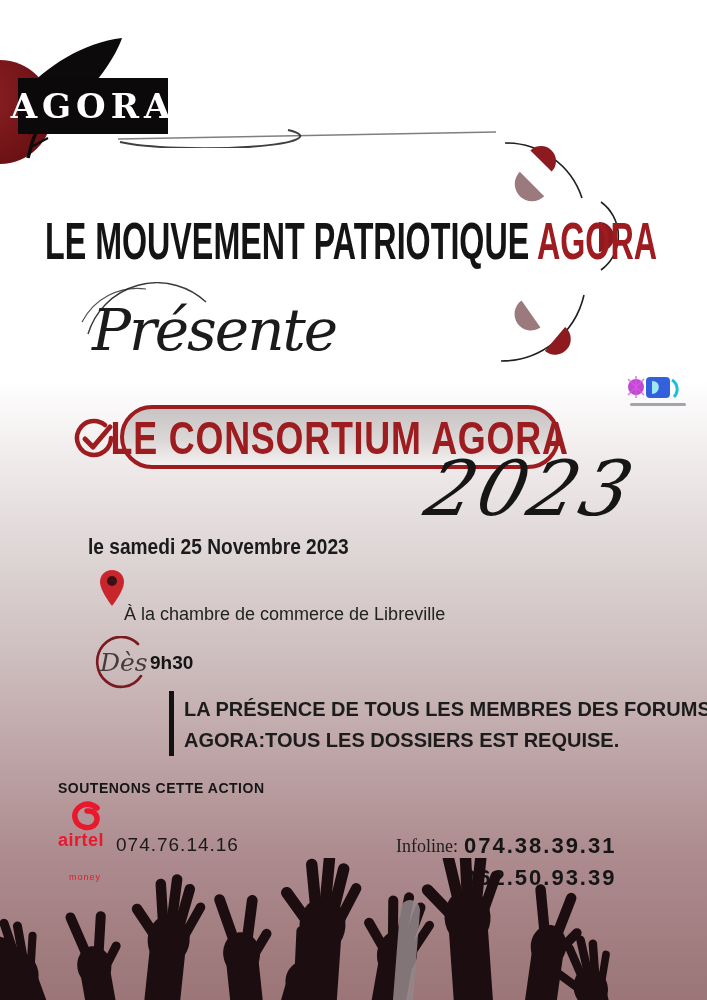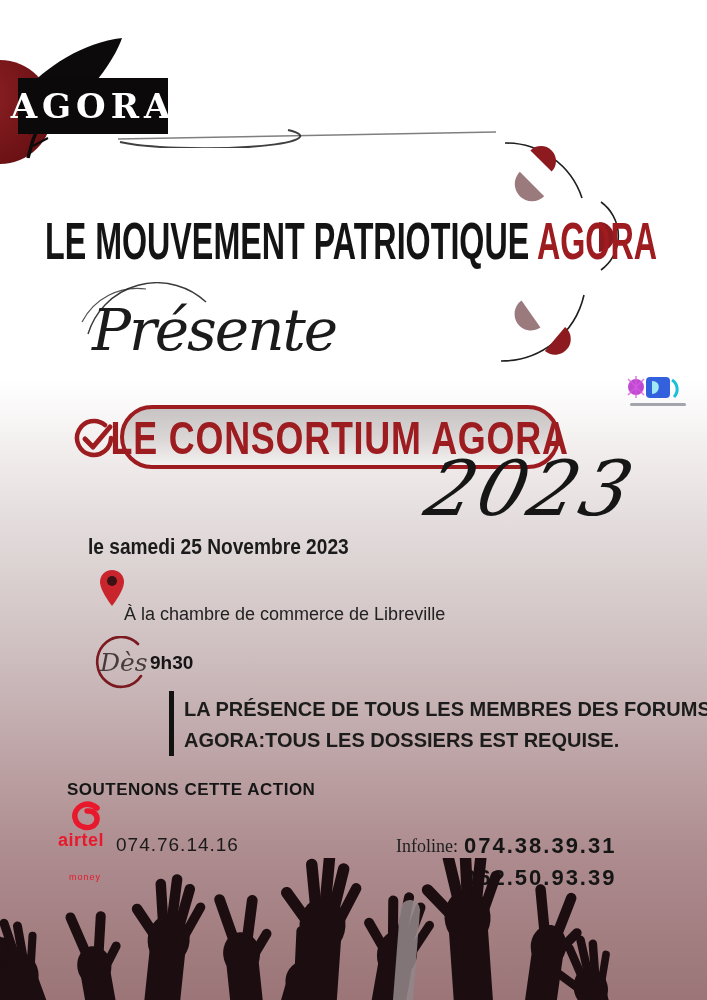--- a/index.html
+++ b/index.html
@@ -48,22 +48,22 @@
   .time-prefix { left:100px; top:648px; font-family:"DejaVu Serif", serif; font-style:italic;
     font-size:25px; color:#463c3d; }
   .time-value { left:150px; top:652px; font-weight:bold; font-size:19px; color:#141414; }
 
   
   .notice-bar { left:169px; top:691px; width:5px; height:65px; background:#121212; }
   .notice { left:184px; top:694px; font-weight:bold; font-size:20px; line-height:31px;
     color:#1c1c1c; white-space:nowrap; }
 
   
-  .support-heading { left:58px; top:780px; font-weight:bold; font-size:17px;
-    letter-spacing:0.5px; color:#161616;margin-left:9px; }
+  .support-heading { left:58px; top:780px; font-weight:bold; font-size:14px;
+    letter-spacing:0.5px; color:#161616; }
   .airtel-brand { left:58px; top:830px; width:54px; text-align:left; font-weight:bold;
     font-size:18px; color:#e8192c; letter-spacing:0.5px; }
   .airtel-sub { left:58px; top:872px; width:54px; text-align:center;
     font-size:9px; color:#e8192c; letter-spacing:1px; }
   .support-number { left:116px; top:834px; font-weight:normal; font-size:19px;
     letter-spacing:1px; color:#1a1a1a; }
   .infoline-label { left:396px; top:836px; font-size:18px; color:#1d1d1d;font-family:Liberation Serif, serif; }
   .infoline-number-1 { left:464px; top:833px; }
   .infoline-number-2 { left:464px; top:865px; }
   .infoline-number { font-weight:bold; font-size:22px; letter-spacing:2px; color:#151515; }

